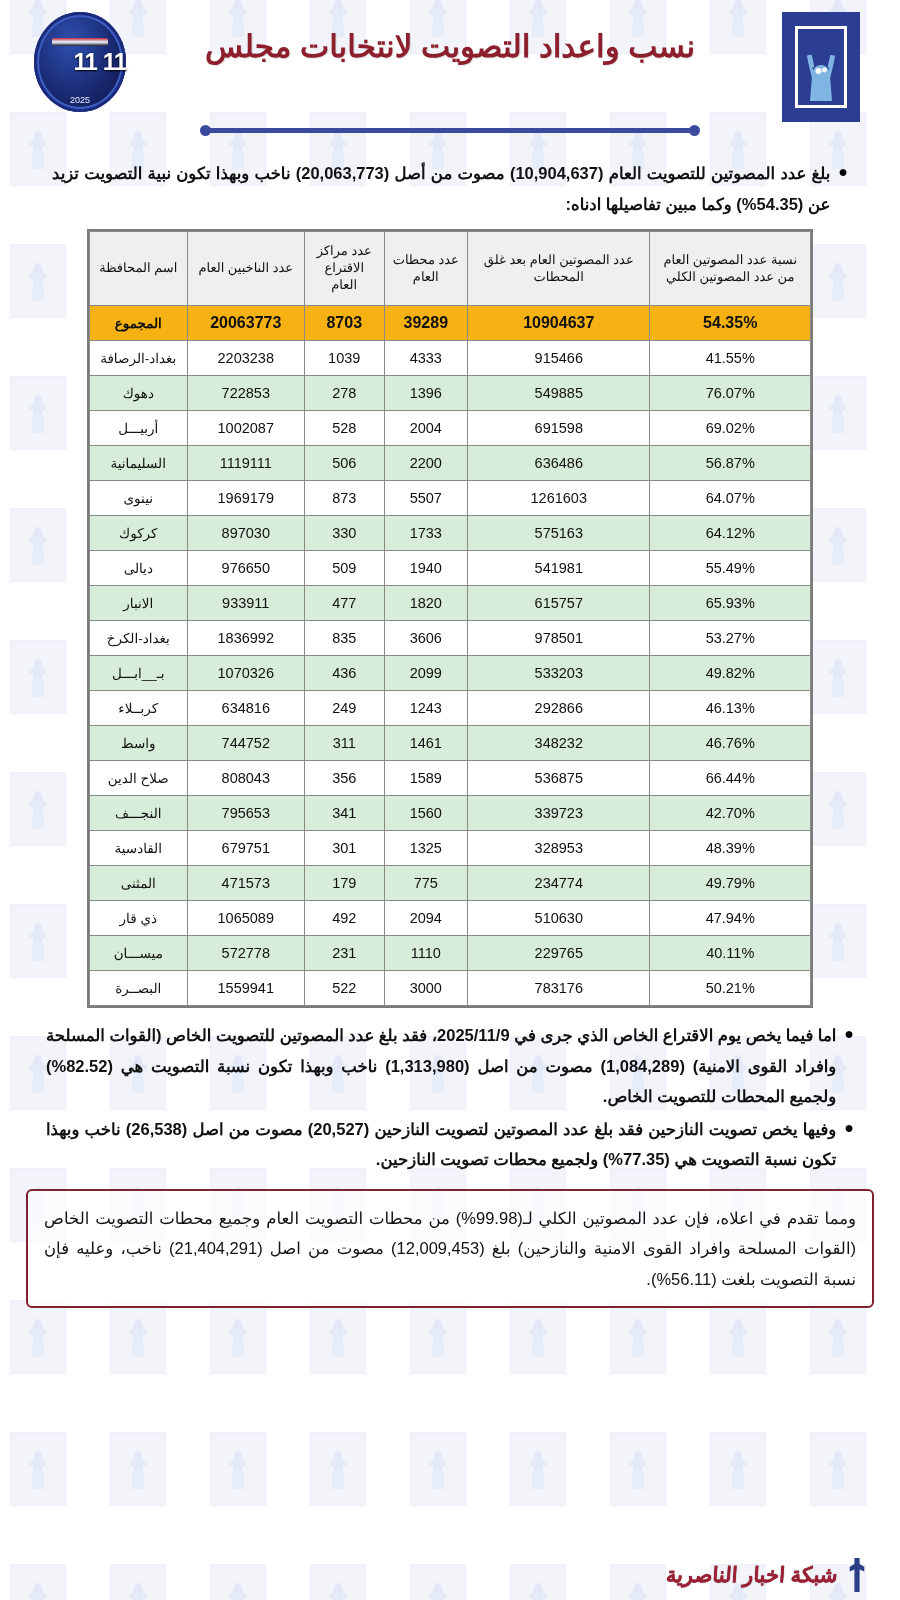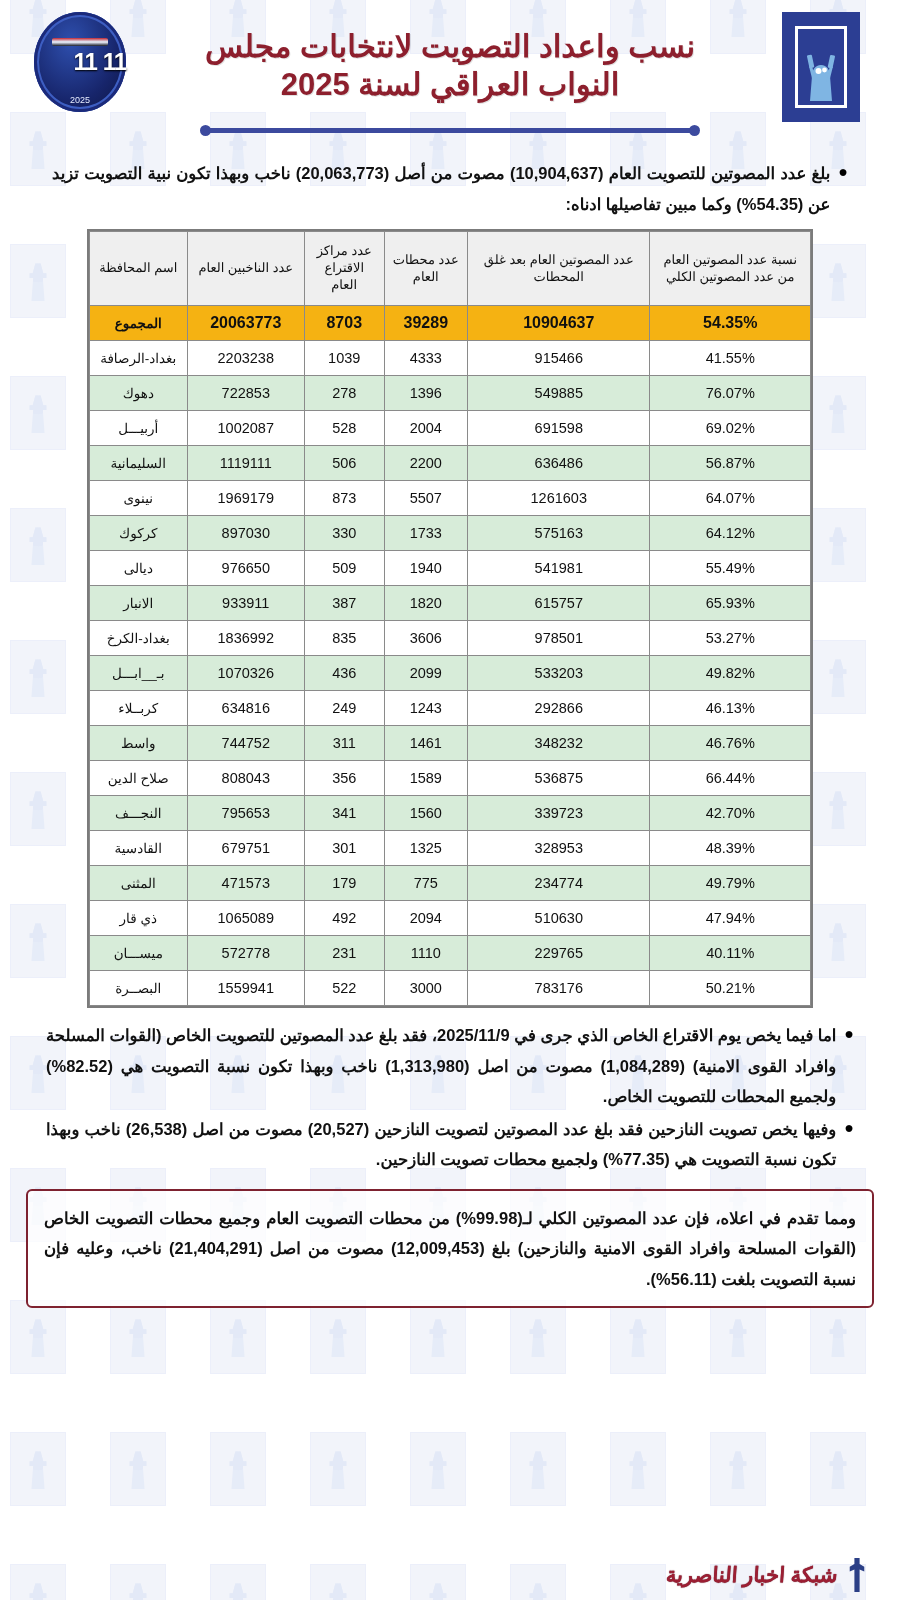--- a/index.html
+++ b/index.html
@@ -189,21 +189,21 @@
   .notes .bullet{ margin-bottom:2px; }
 
   
   .concl{
     margin: 14px 26px 0 26px;
     border:2px solid #7e2230;
     border-radius:6px;
     padding:12px 16px;
     background:rgba(255,255,255,.72);
     font-family:"Liberation Sans", sans-serif;
-    font-weight:bold;
+    font-weight:normal;
     font-size:16.5px;
     line-height:1.85;
     text-align:justify;
     color:#111;
   }
 
   
   .brand{
     position:absolute; bottom:8px; left:0; right:0;
     display:flex; justify-content:flex-start; align-items:center; gap:6px;
@@ -370,21 +370,20 @@
     <div class="logo-right">
       <div class="ihec-badge">
         <div class="flagstripe"></div>
         <div class="elevens">11 11</div>
         <div class="yr">2025</div>
       </div>
     </div>
 
     <div class="title-wrap">
       <div class="title-line">نسب واعداد التصويت لانتخابات مجلس</div>
-      <div class="title-line">النواب العراقي لسنة 2025</div>
     </div>
     <div class="divider"></div>
   </div>
 
   <div class="intro">
 
     <div class="bullet">
       <span class="dot">●</span>
       <span class="btxt">بلغ عدد المصوتين للتصويت العام (10,904,637) مصوت من أصل (20,063,773) ناخب وبهذا تكون نبية التصويت تزيد عن (54.35%) وكما مبين تفاصيلها ادناه:</span>
     </div>
@@ -472,21 +471,21 @@
             <td>541981</td>
             <td>1940</td>
             <td>509</td>
             <td>976650</td>
             <td class="prov">ديالى</td>
           </tr>
           <tr class="alt">
             <td>65.93%</td>
             <td>615757</td>
             <td>1820</td>
-            <td>387</td>
+            <td>477</td>
             <td>933911</td>
             <td class="prov">الانبار</td>
           </tr>
           <tr class="">
             <td>53.27%</td>
             <td>978501</td>
             <td>3606</td>
             <td>835</td>
             <td>1836992</td>
             <td class="prov">بغداد-الكرخ</td>

